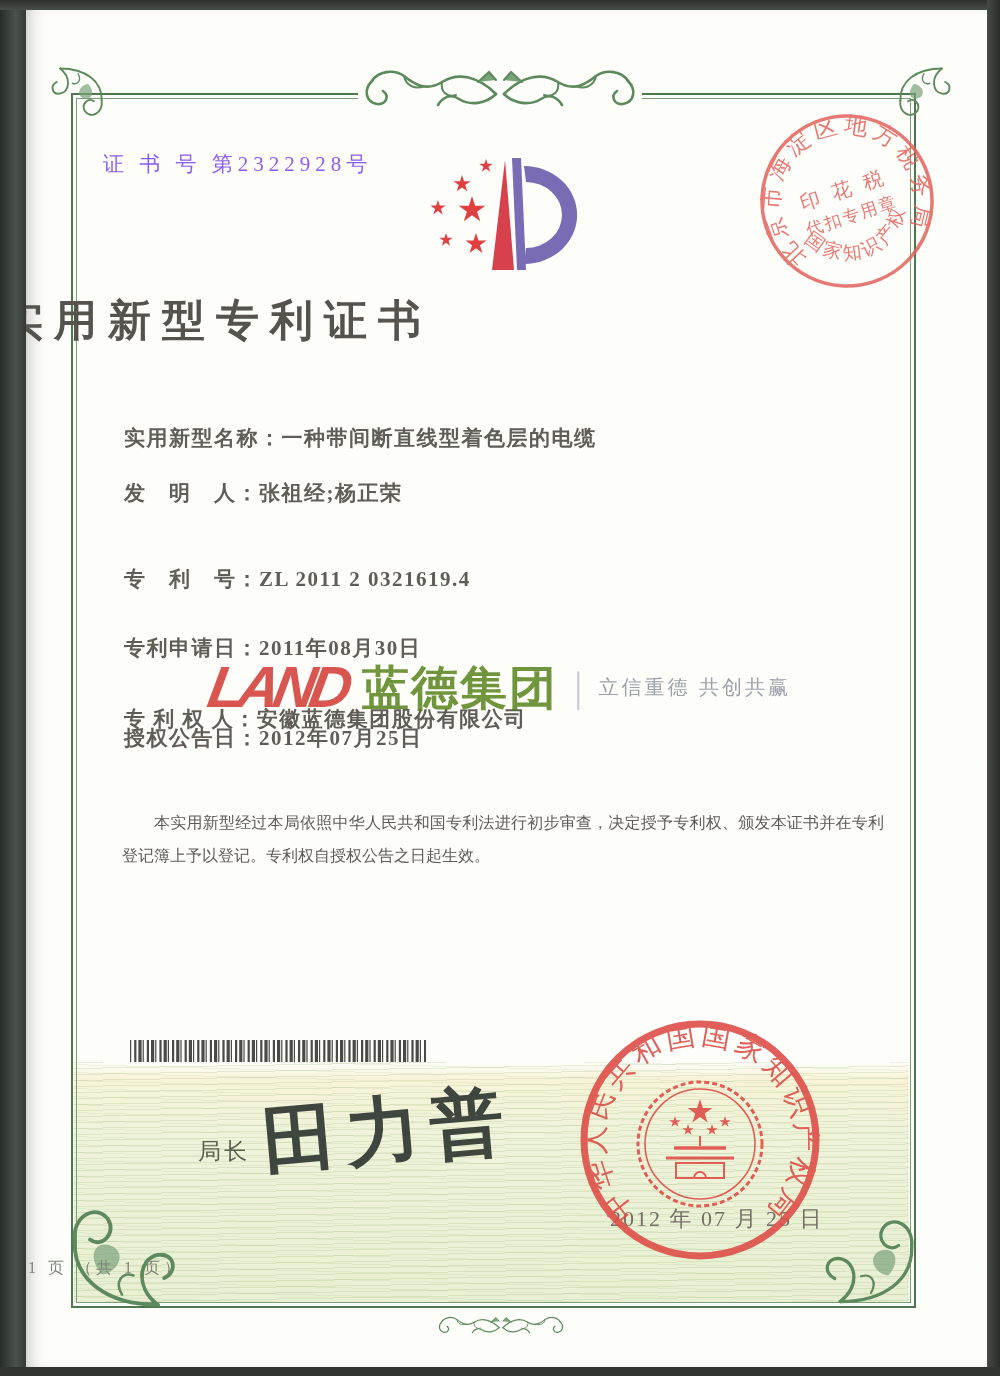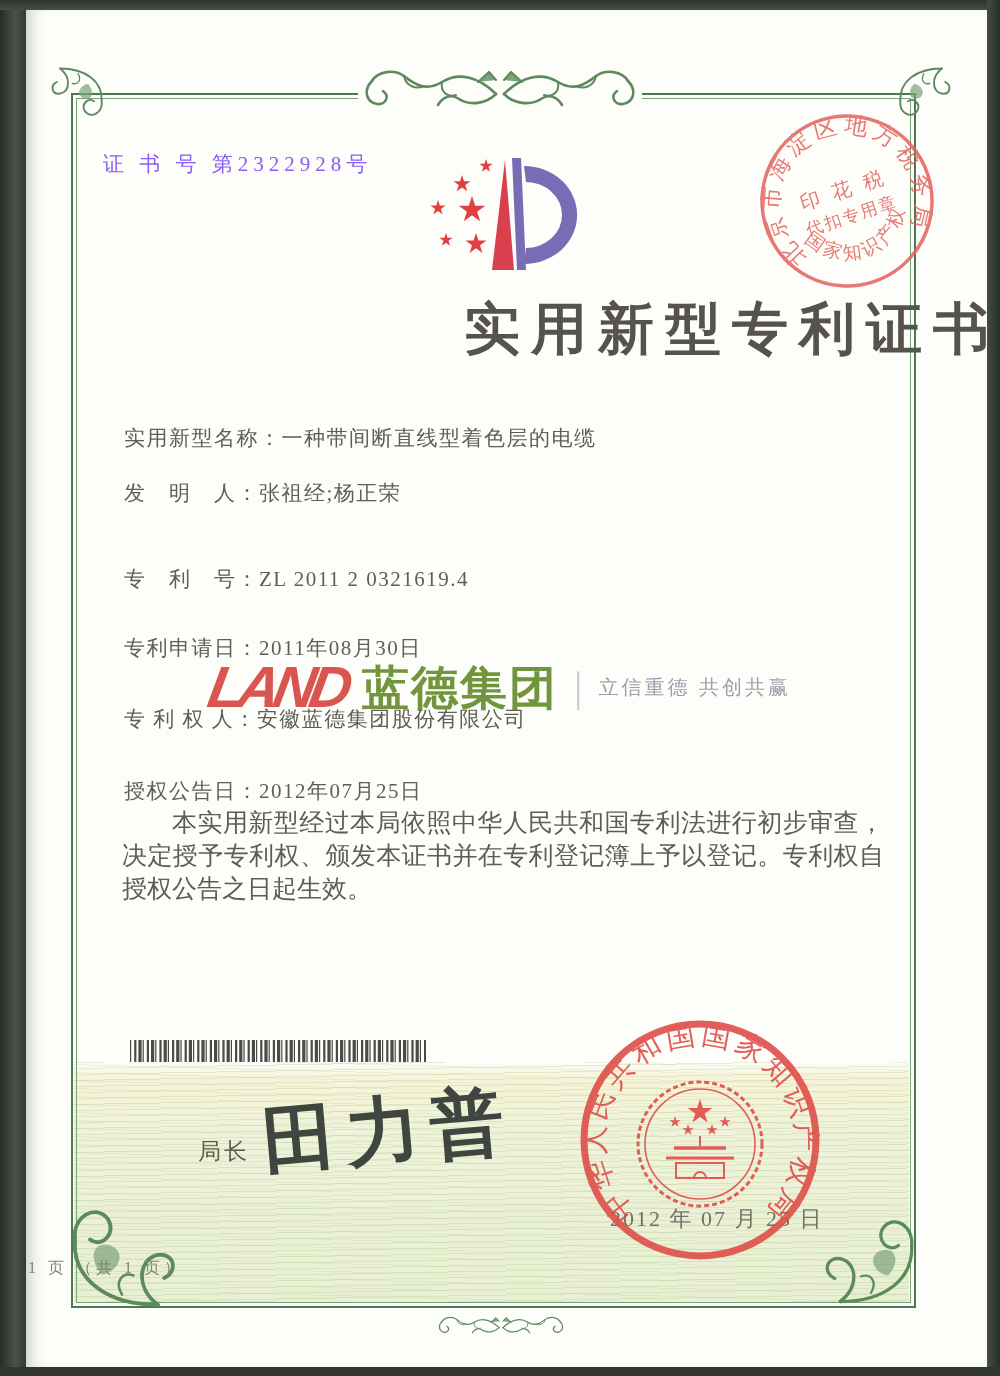--- a/index.html
+++ b/index.html
@@ -28,39 +28,39 @@
   .line-gap{position:absolute;background:#fdfdfa;z-index:2;}
 
   .cert-number{position:absolute;left:103px;top:150px;font-size:21px;color:#8b5cf6;
       letter-spacing:5px;z-index:3;}
 
   .sipo-logo{position:absolute;left:420px;top:152px;width:160px;height:122px;z-index:3;}
 
   .tax-stamp{position:absolute;left:752px;top:106px;width:190px;height:190px;z-index:4;
       transform:rotate(-18deg);opacity:.85;}
 
-  .doc-title{position:absolute;left:0;top:292px;width:100%;text-align:right;
-      font-size:56px;font-weight:600;letter-spacing:11px;color:#56534d;z-index:3;}
+  .doc-title{position:absolute;left:0;top:292px;width:100%;text-align:left;
+      font-size:43px;font-weight:600;letter-spacing:11px;color:#56534d;z-index:3;}
 
   .fields{position:absolute;left:124px;top:0;z-index:3;width:760px;}
-  .field-row{position:absolute;left:0;font-size:21px;color:#605c56;letter-spacing:1.5px;white-space:nowrap;}
-  #f0{top:424px}#f1{top:479px}#f2{top:565px}#f3{top:634px}#f4{top:705px}#f5{top:777px}
+  .field-row{position:absolute;left:0;font-size:21px;color:#605c56;letter-spacing:1.5px;white-space:nowrap;font-weight:bold;}
+  #f0{top:424px}#f1{top:479px}#f2{top:565px}#f3{top:634px}#f4{top:705px}#f5{top:724px}
 
   .watermark{position:absolute;left:0;top:658px;width:100%;display:flex;justify-content:center;
       align-items:center;gap:16px;z-index:4;pointer-events:none;}
   .wm-logo{font-family:"Liberation Sans","DejaVu Sans",sans-serif;font-style:italic;font-weight:900;
       font-size:58px;color:#d33a33;letter-spacing:-6px;transform:skewX(-10deg);opacity:.85;line-height:1;}
   .wm-company{font-size:47px;font-weight:700;color:#4d7c0f;opacity:.8;letter-spacing:2px;line-height:1;
       font-family:"Liberation Sans","DejaVu Sans",sans-serif;}
   .wm-divider{font-size:42px;color:#c6ccd3;font-weight:200;line-height:1;}
   .wm-slogan{font-size:20px;color:#9aa1aa;letter-spacing:3px;line-height:1;
       font-family:"Liberation Sans","DejaVu Sans",sans-serif;}
 
   .paragraphs{position:absolute;left:122px;top:806px;width:762px;z-index:3;
-      font-size:25px;line-height:33px;color:#5f5b55;text-align:justify;}
+      font-size:16px;line-height:33px;color:#5f5b55;text-align:justify;}
   .paragraphs p{margin:0;text-indent:2em;}
 
   .barcode{position:absolute;left:130px;top:1040px;width:296px;height:22px;z-index:3;}
 
   .issuer{position:absolute;left:198px;top:1136px;font-size:23px;color:#58604f;letter-spacing:3px;z-index:3;text-align:right;}
   .signature{position:absolute;left:262px;top:1082px;font-size:74px;color:#3f463f;z-index:3;
       transform:rotate(-5deg);letter-spacing:10px;font-weight:600;}
 
   .seal-date{position:absolute;left:610px;top:1204px;font-size:22px;color:#746f66;letter-spacing:2px;z-index:3;}
   .big-seal{position:absolute;left:576px;top:1016px;width:248px;height:248px;z-index:4;opacity:.88;}

